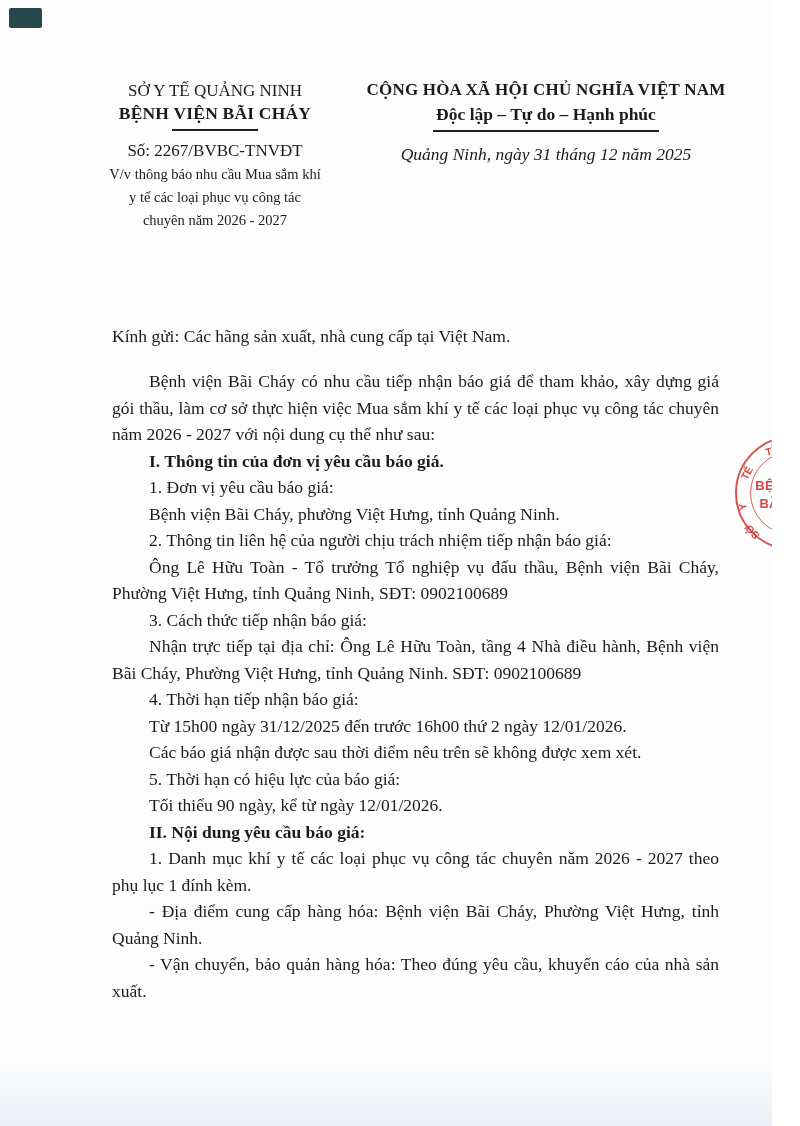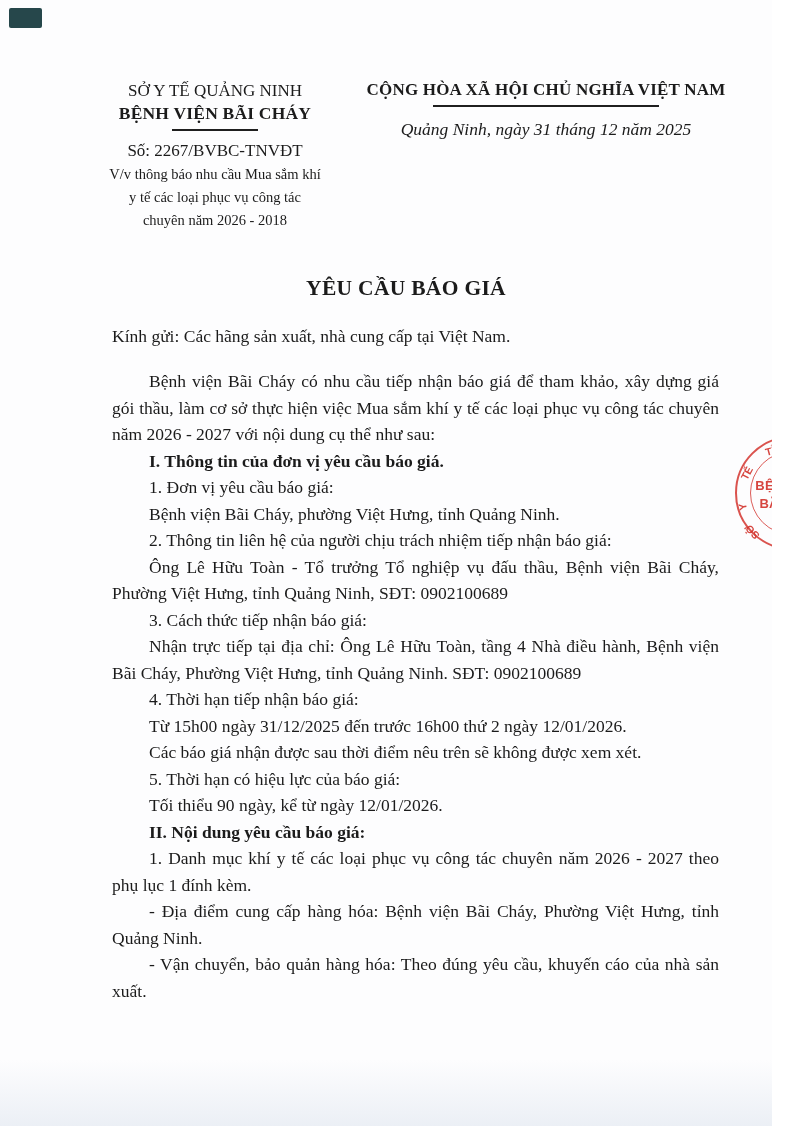--- a/index.html
+++ b/index.html
@@ -82,30 +82,30 @@
 
 <div class="page">
 
   <div class="corner-mark"></div>
 
   <div class="hdr-left">
     <div>SỞ Y TẾ QUẢNG NINH</div>
     <div class="org-name">BỆNH VIỆN BÃI CHÁY</div>
     <div class="rule-s"></div>
     <div class="doc-number">Số: 2267/BVBC-TNVĐT</div>
-    <div class="subject">V/v thông báo nhu cầu Mua sắm khí y tế các loại phục vụ công tác chuyên năm 2026 - 2018</div>
+    <div class="subject">V/v thông báo nhu cầu Mua sắm khí y tế các loại phục vụ công tác chuyên năm 2026 - 2027</div>
   </div>
 
   <div class="hdr-right">
     <div class="national">CỘNG HÒA XÃ HỘI CHỦ NGHĨA VIỆT NAM</div>
+    <div class="motto">Độc lập – Tự do – Hạnh phúc</div>
     <div class="rule-l"></div>
     <div class="place-date">Quảng Ninh, ngày 31 tháng 12 năm 2025</div>
   </div>
 
-  <div class="doc-title">YÊU CẦU BÁO GIÁ</div>
   <div class="greeting">Kính gửi: Các hãng sản xuất, nhà cung cấp tại Việt Nam.</div>
 
   <div class="body-block">
     <p>Bệnh viện Bãi Cháy có nhu cầu tiếp nhận báo giá để tham khảo, xây dựng giá gói thầu, làm cơ sở thực hiện việc Mua sắm khí y tế các loại phục vụ công tác chuyên năm 2026 - 2027 với nội dung cụ thể như sau:</p>
     <p class="b">I. Thông tin của đơn vị yêu cầu báo giá.</p>
     <p>1. Đơn vị yêu cầu báo giá:</p>
     <p>Bệnh viện Bãi Cháy, phường Việt Hưng, tỉnh Quảng Ninh.</p>
     <p>2. Thông tin liên hệ của người chịu trách nhiệm tiếp nhận báo giá:</p>
     <p>Ông Lê Hữu Toàn - Tổ trưởng Tổ nghiệp vụ đấu thầu, Bệnh viện Bãi Cháy, Phường Việt Hưng, tỉnh Quảng Ninh, SĐT: 0902100689</p>
     <p>3. Cách thức tiếp nhận báo giá:</p>

